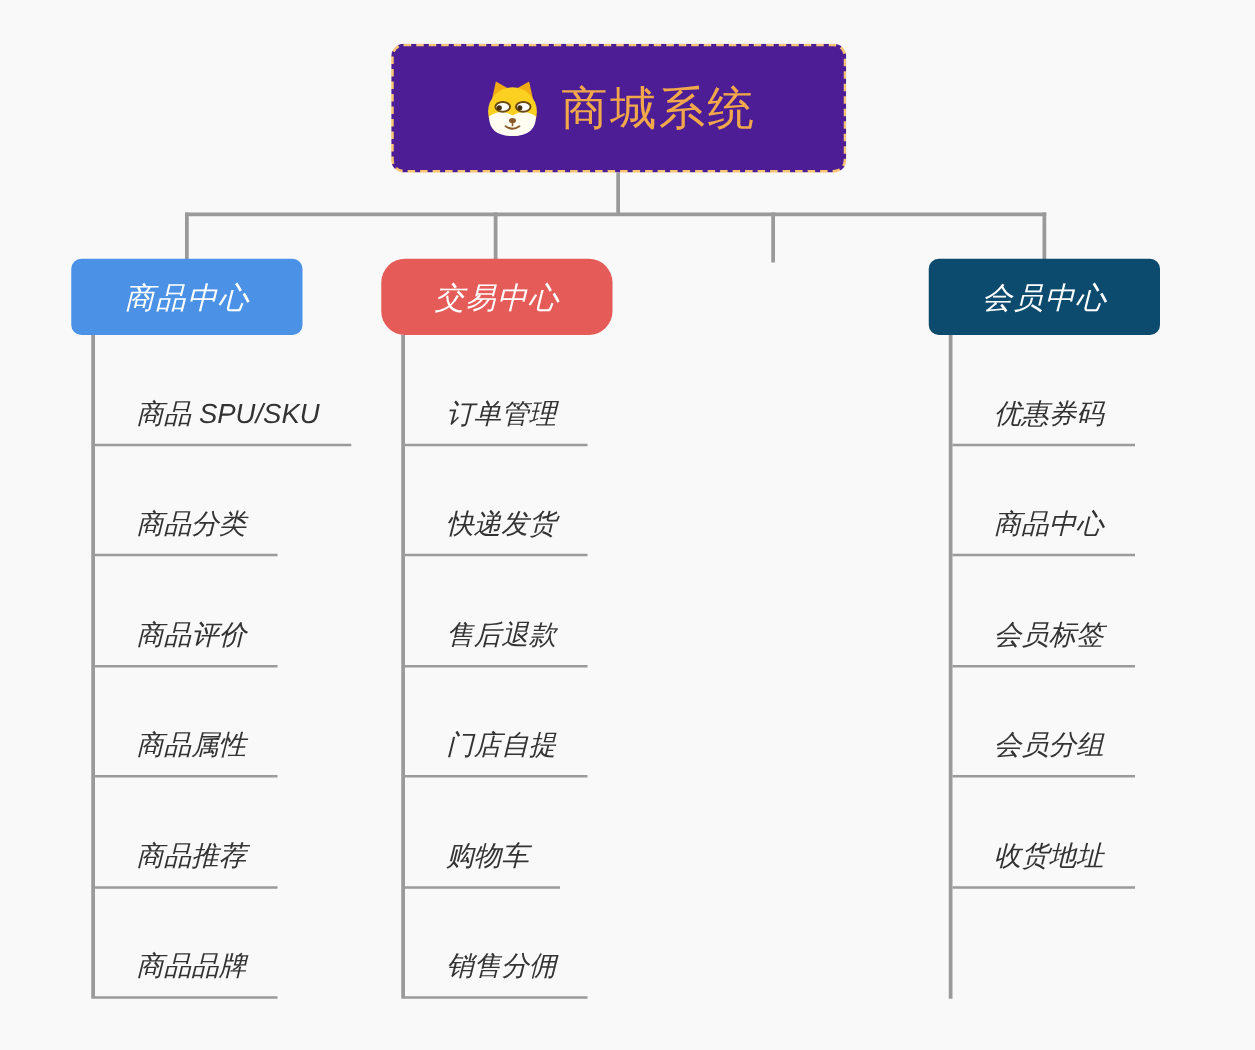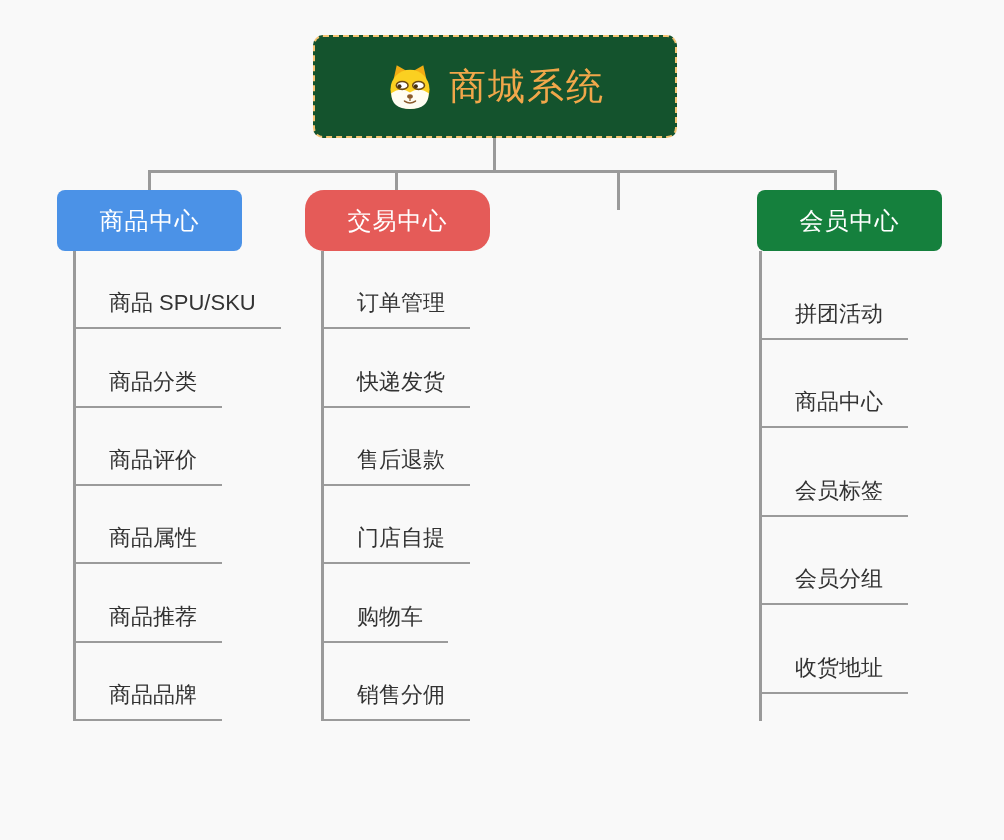--- a/index.html
+++ b/index.html
@@ -9,21 +9,21 @@
     font-family: "Liberation Sans", "DejaVu Sans", sans-serif;
     position: relative;
     overflow: hidden;
   }
   #canvas { position: absolute; inset: 0; }
 
   
   .root-node {
     position: absolute; left: 313px; top: 35px;
     width: 364px; height: 103px;
-    background: #14532d;
+    background: #4c1d95;
     border: 2px dashed #f6c473;
     border-radius: 10px;
     display: flex; align-items: center; justify-content: center;
     gap: 14px;
   }
   .root-title {
     font-size: 37px;
     letter-spacing: 2px;
     color: #f1a74a;
   }
@@ -33,38 +33,38 @@
   .conn { position: absolute; background: #9a9a9a; }
   .conn-root-stub { left: 493px; top: 138px; width: 3px; height: 33px; }
   .conn-trunk     { left: 148px; top: 170px; width: 689px; height: 3px; }
   .conn-drop      { top: 170px; width: 3px; height: 40px; }
   .conn-drop-0 { left: 148px; }
   .conn-drop-1 { left: 395px; }
   .conn-drop-2 { left: 617px; }
   .conn-drop-3 { left: 834px; }
 
   
-  .branch { position: absolute; top: 190px; width: 240px; }
+  .branch { position: absolute; top: 207px; width: 240px; font-style: italic; }
   .branch-0 { left: 57px; }
   .branch-1 { left: 305px; }
   .branch-2 { left: 526px; }
   .branch-3 { left: 743px; }
 
   .branch-header {
     width: 185px; height: 61px;
     border-radius: 8px;
     display: flex; align-items: center; justify-content: center;
     color: #ffffff;
     font-size: 24px;
     letter-spacing: 1px;
   }
 
   .branch-items {
     margin-left: 16px;
-    height: 470px;
+    height: 531px;
     border-left: 3px solid #9a9a9a;
     display: flex;
     flex-direction: column;
   }
   .leaf {
     height: 88.5px;
     display: flex;
     align-items: flex-end;
   }
   .leaf-label {
@@ -156,24 +156,24 @@
           <span class="leaf-label">购物车</span>
         </div>
         <div class="leaf">
           <span class="leaf-label">销售分佣</span>
         </div>
       </div>
   </div>
 
 
   <div class="branch branch-3">
-    <div class="branch-header" style="background: #15803d; margin-left: 14px;">会员中心</div>
+    <div class="branch-header" style="background: #0c4a6e;">会员中心</div>
     <div class="branch-items">
         <div class="leaf">
-          <span class="leaf-label">拼团活动</span>
+          <span class="leaf-label">优惠券码</span>
         </div>
         <div class="leaf">
           <span class="leaf-label">商品中心</span>
         </div>
         <div class="leaf">
           <span class="leaf-label">会员标签</span>
         </div>
         <div class="leaf">
           <span class="leaf-label">会员分组</span>
         </div>

